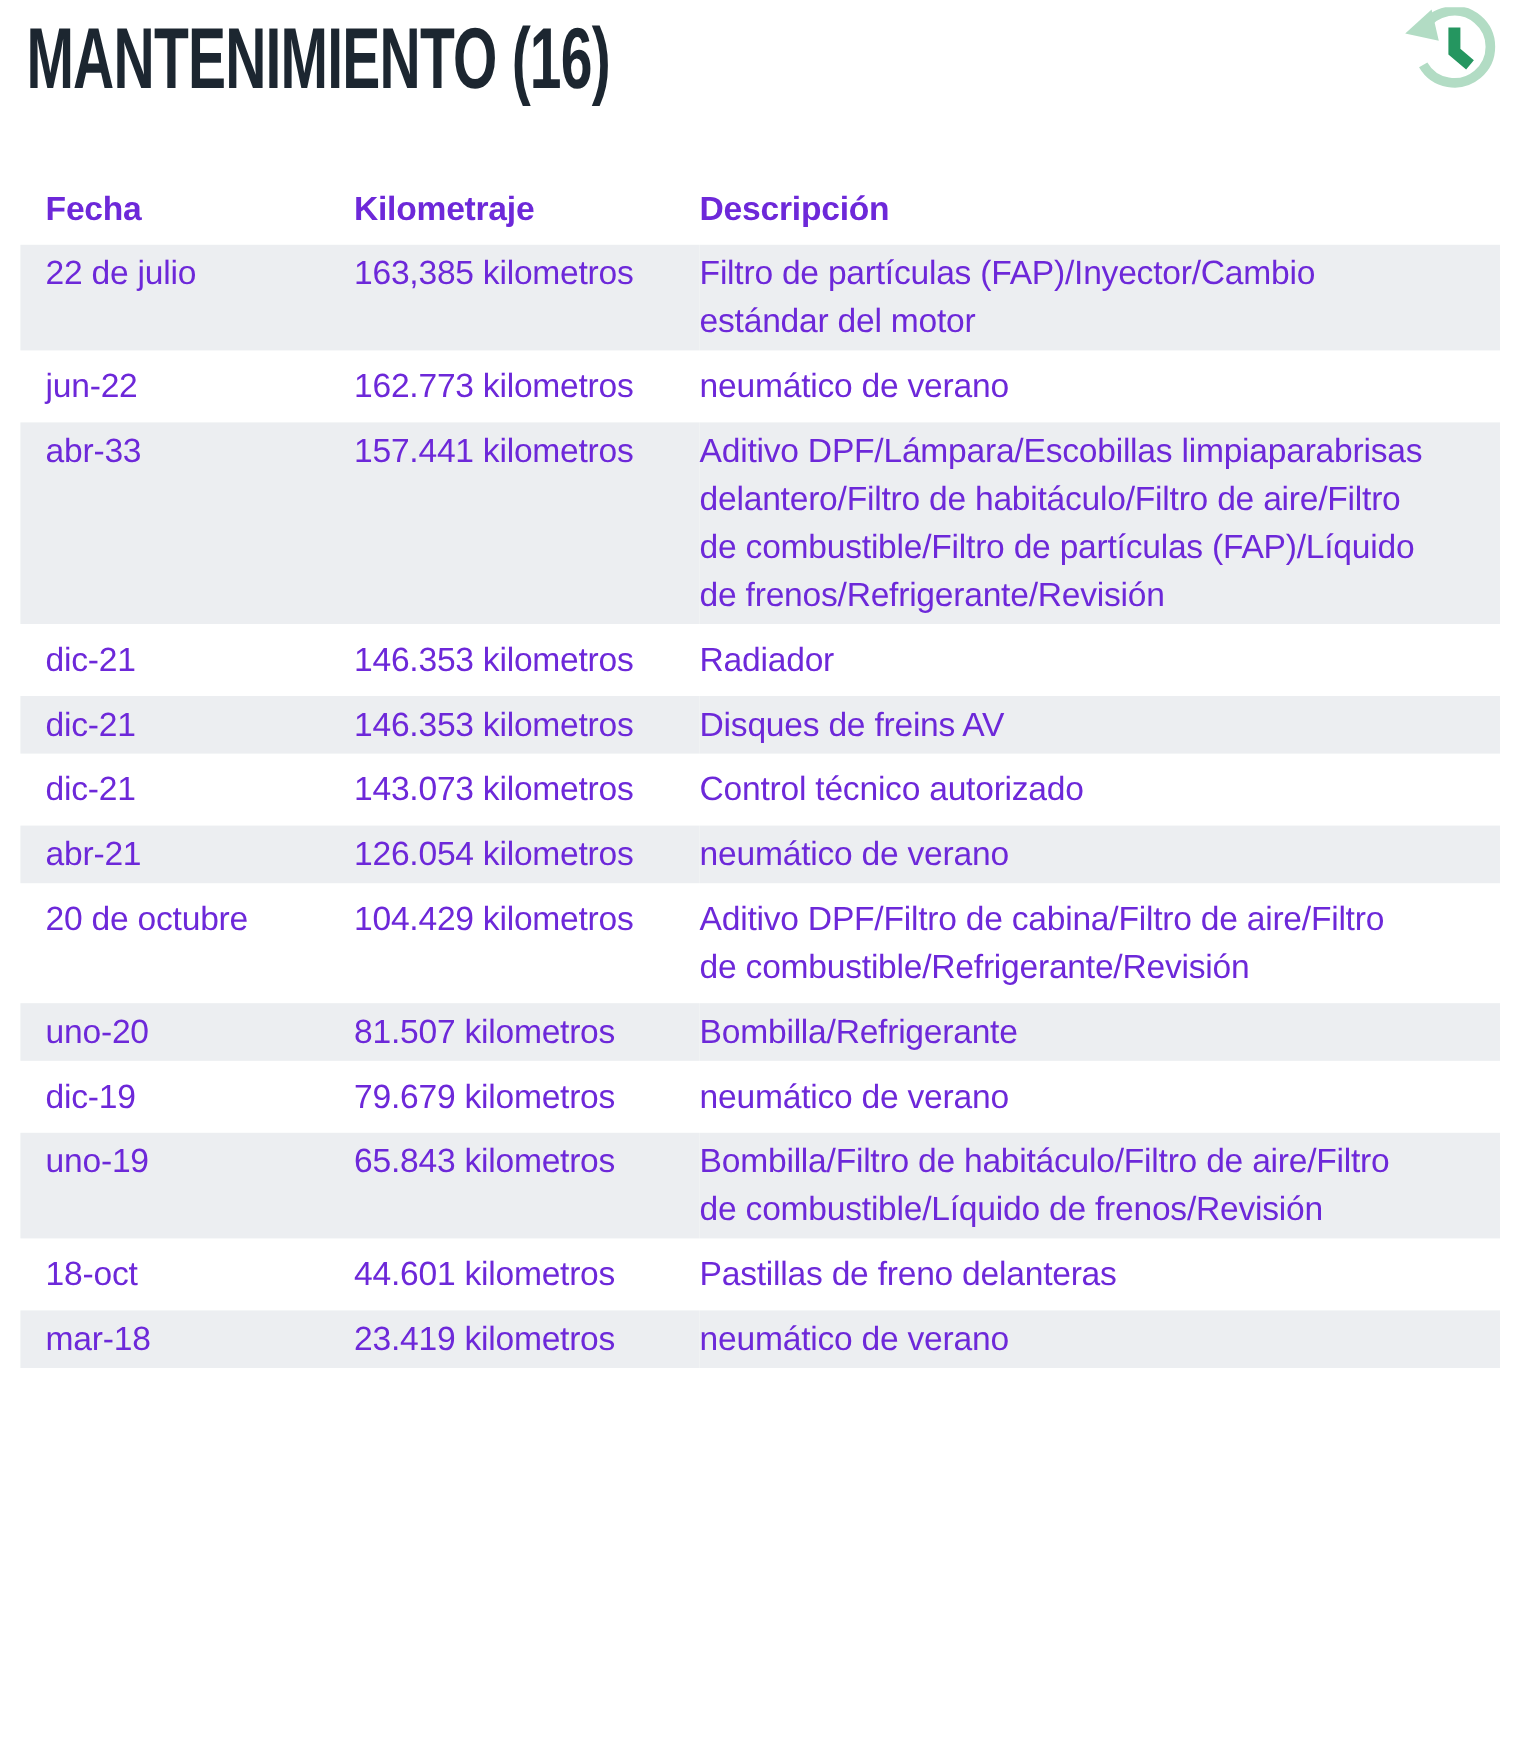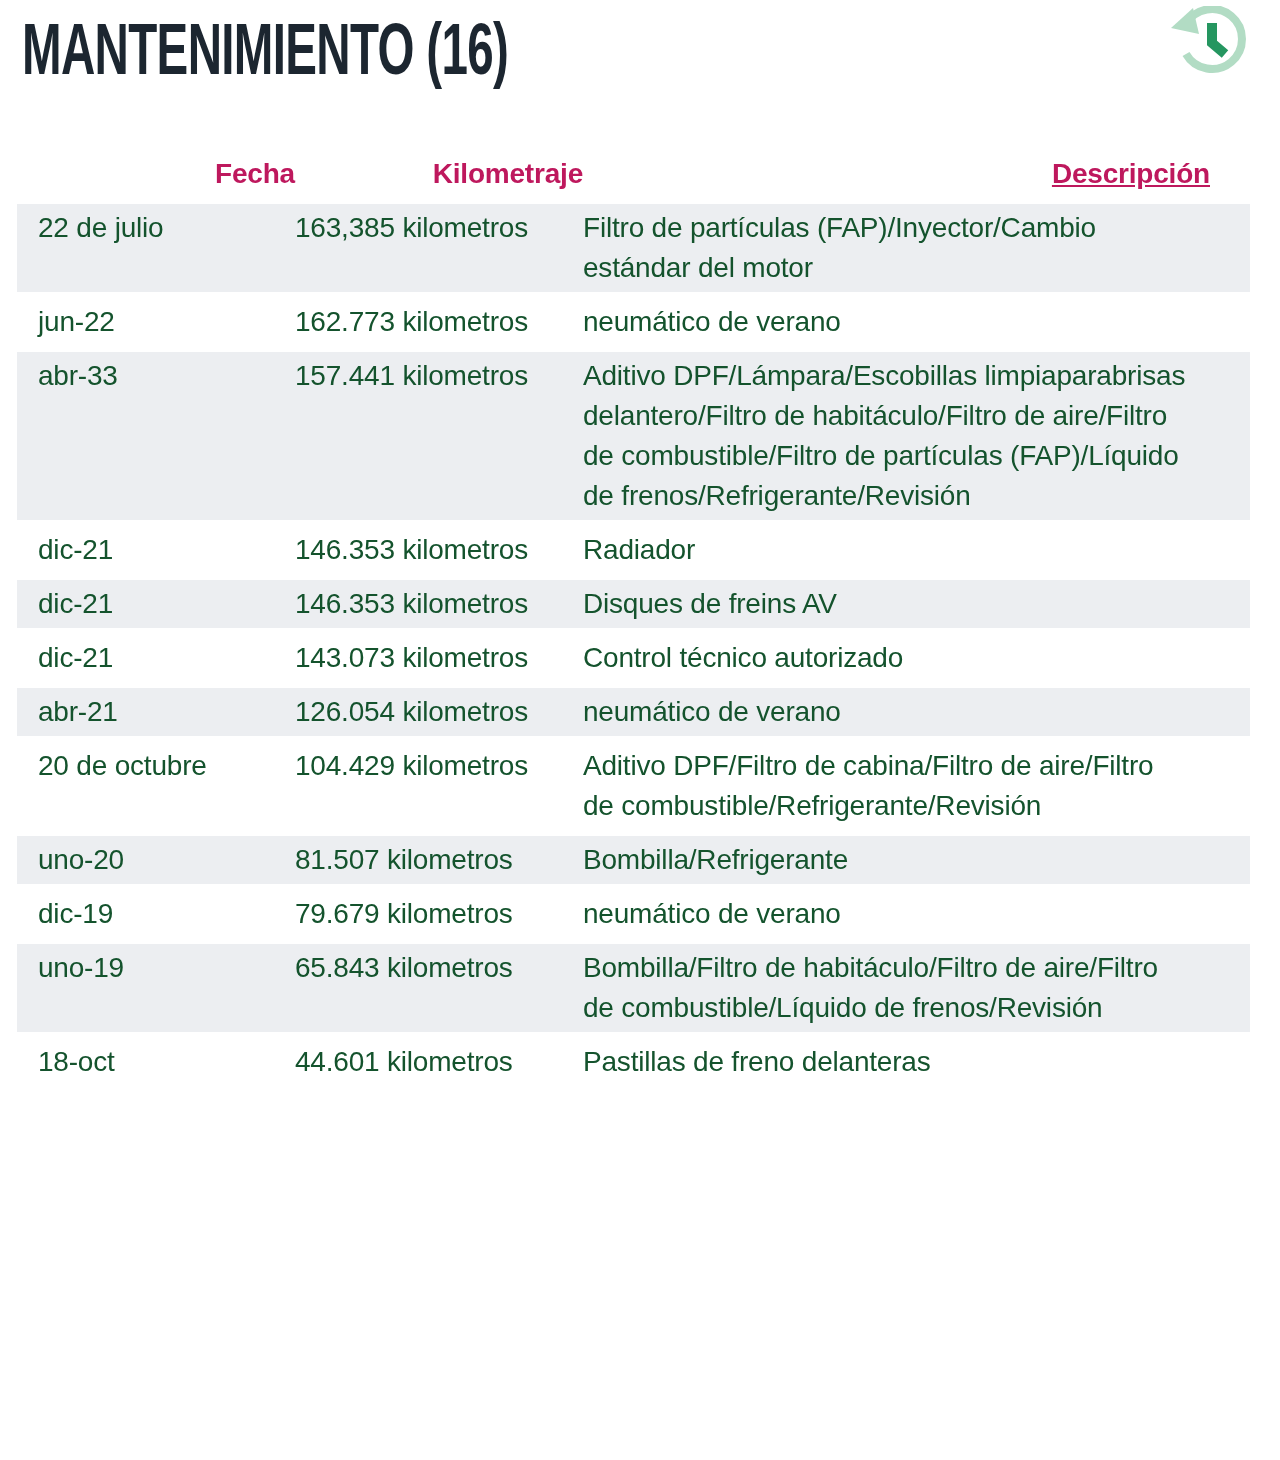--- a/index.html
+++ b/index.html
@@ -45,32 +45,32 @@
     border-spacing: 0 6px;
     table-layout: fixed;
     font-size: 28px;
     line-height: 40px;
     letter-spacing: -0.2px;
   }
   col.c-fecha { width: 278px; }
   col.c-km    { width: 288px; }
   col.c-desc  { width: 667px; }
   thead th {
-    text-align: right;
+    text-align: left;
     vertical-align: top;
     font-weight: 700;
-    color: #be185d;
+    color: #6d28d9;
     background: #ffffff;
     padding: 4px 0;
   }
   thead th:first-child { padding-left: 21px; }
-  thead th.th-desc { padding-right: 40px; text-decoration: underline; }
+  thead th.th-desc { padding-right: 40px; }
   tbody td {
     vertical-align: top;
-    color: #14532d;
+    color: #6d28d9;
     padding: 4px 0;
   }
   tbody td:first-child { padding-left: 21px; }
   tbody td.cell-desc { padding-right: 59px; }
   tbody tr:nth-child(odd) td { background: #eceef1; }
   tbody tr:nth-child(even) td { background: #ffffff; }
 </style>
 </head>
 <body>
 
@@ -157,16 +157,21 @@
         <tr>
       <td class="cell-fecha">uno-19</td>
       <td class="cell-km">65.843 kilometros</td>
       <td class="cell-desc">Bombilla/Filtro de habitáculo/Filtro de aire/Filtro de combustible/Líquido de frenos/Revisión</td>
     </tr>
         <tr>
       <td class="cell-fecha">18-oct</td>
       <td class="cell-km">44.601 kilometros</td>
       <td class="cell-desc">Pastillas de freno delanteras</td>
     </tr>
+        <tr>
+      <td class="cell-fecha">mar-18</td>
+      <td class="cell-km">23.419 kilometros</td>
+      <td class="cell-desc">neumático de verano</td>
+    </tr>
       </tbody>
   </table>
 
 </div>
 
 </body></html>

